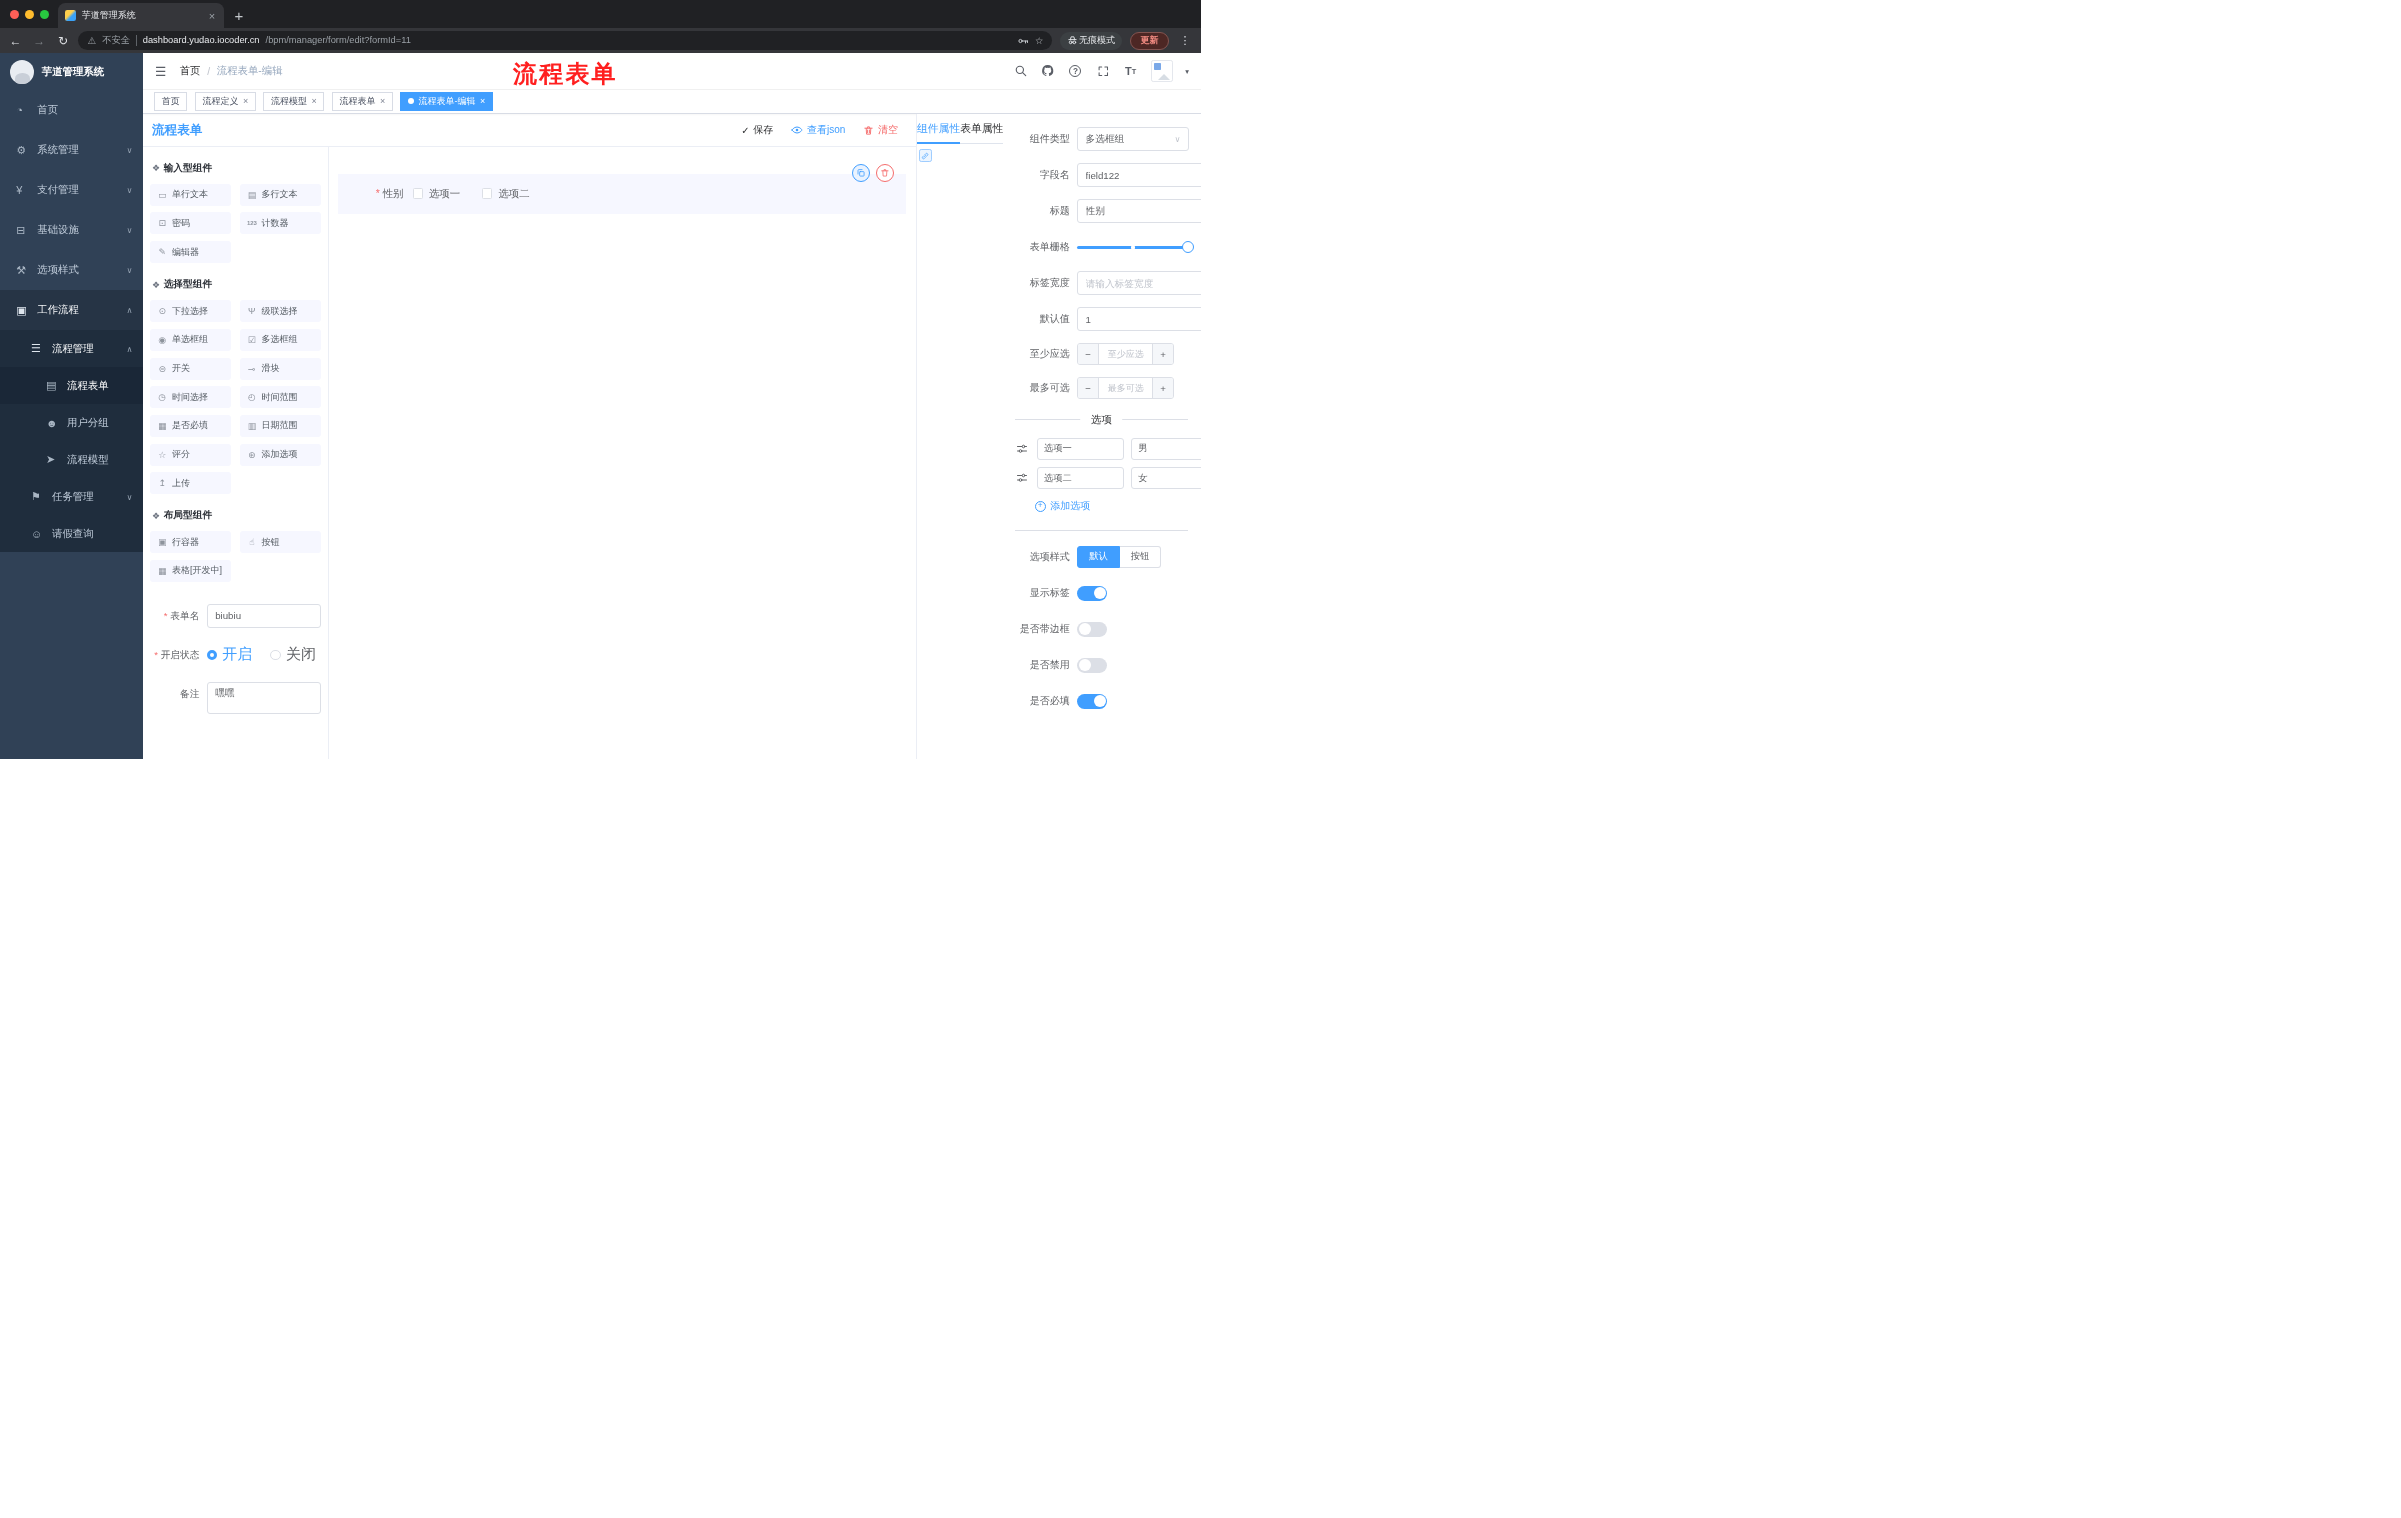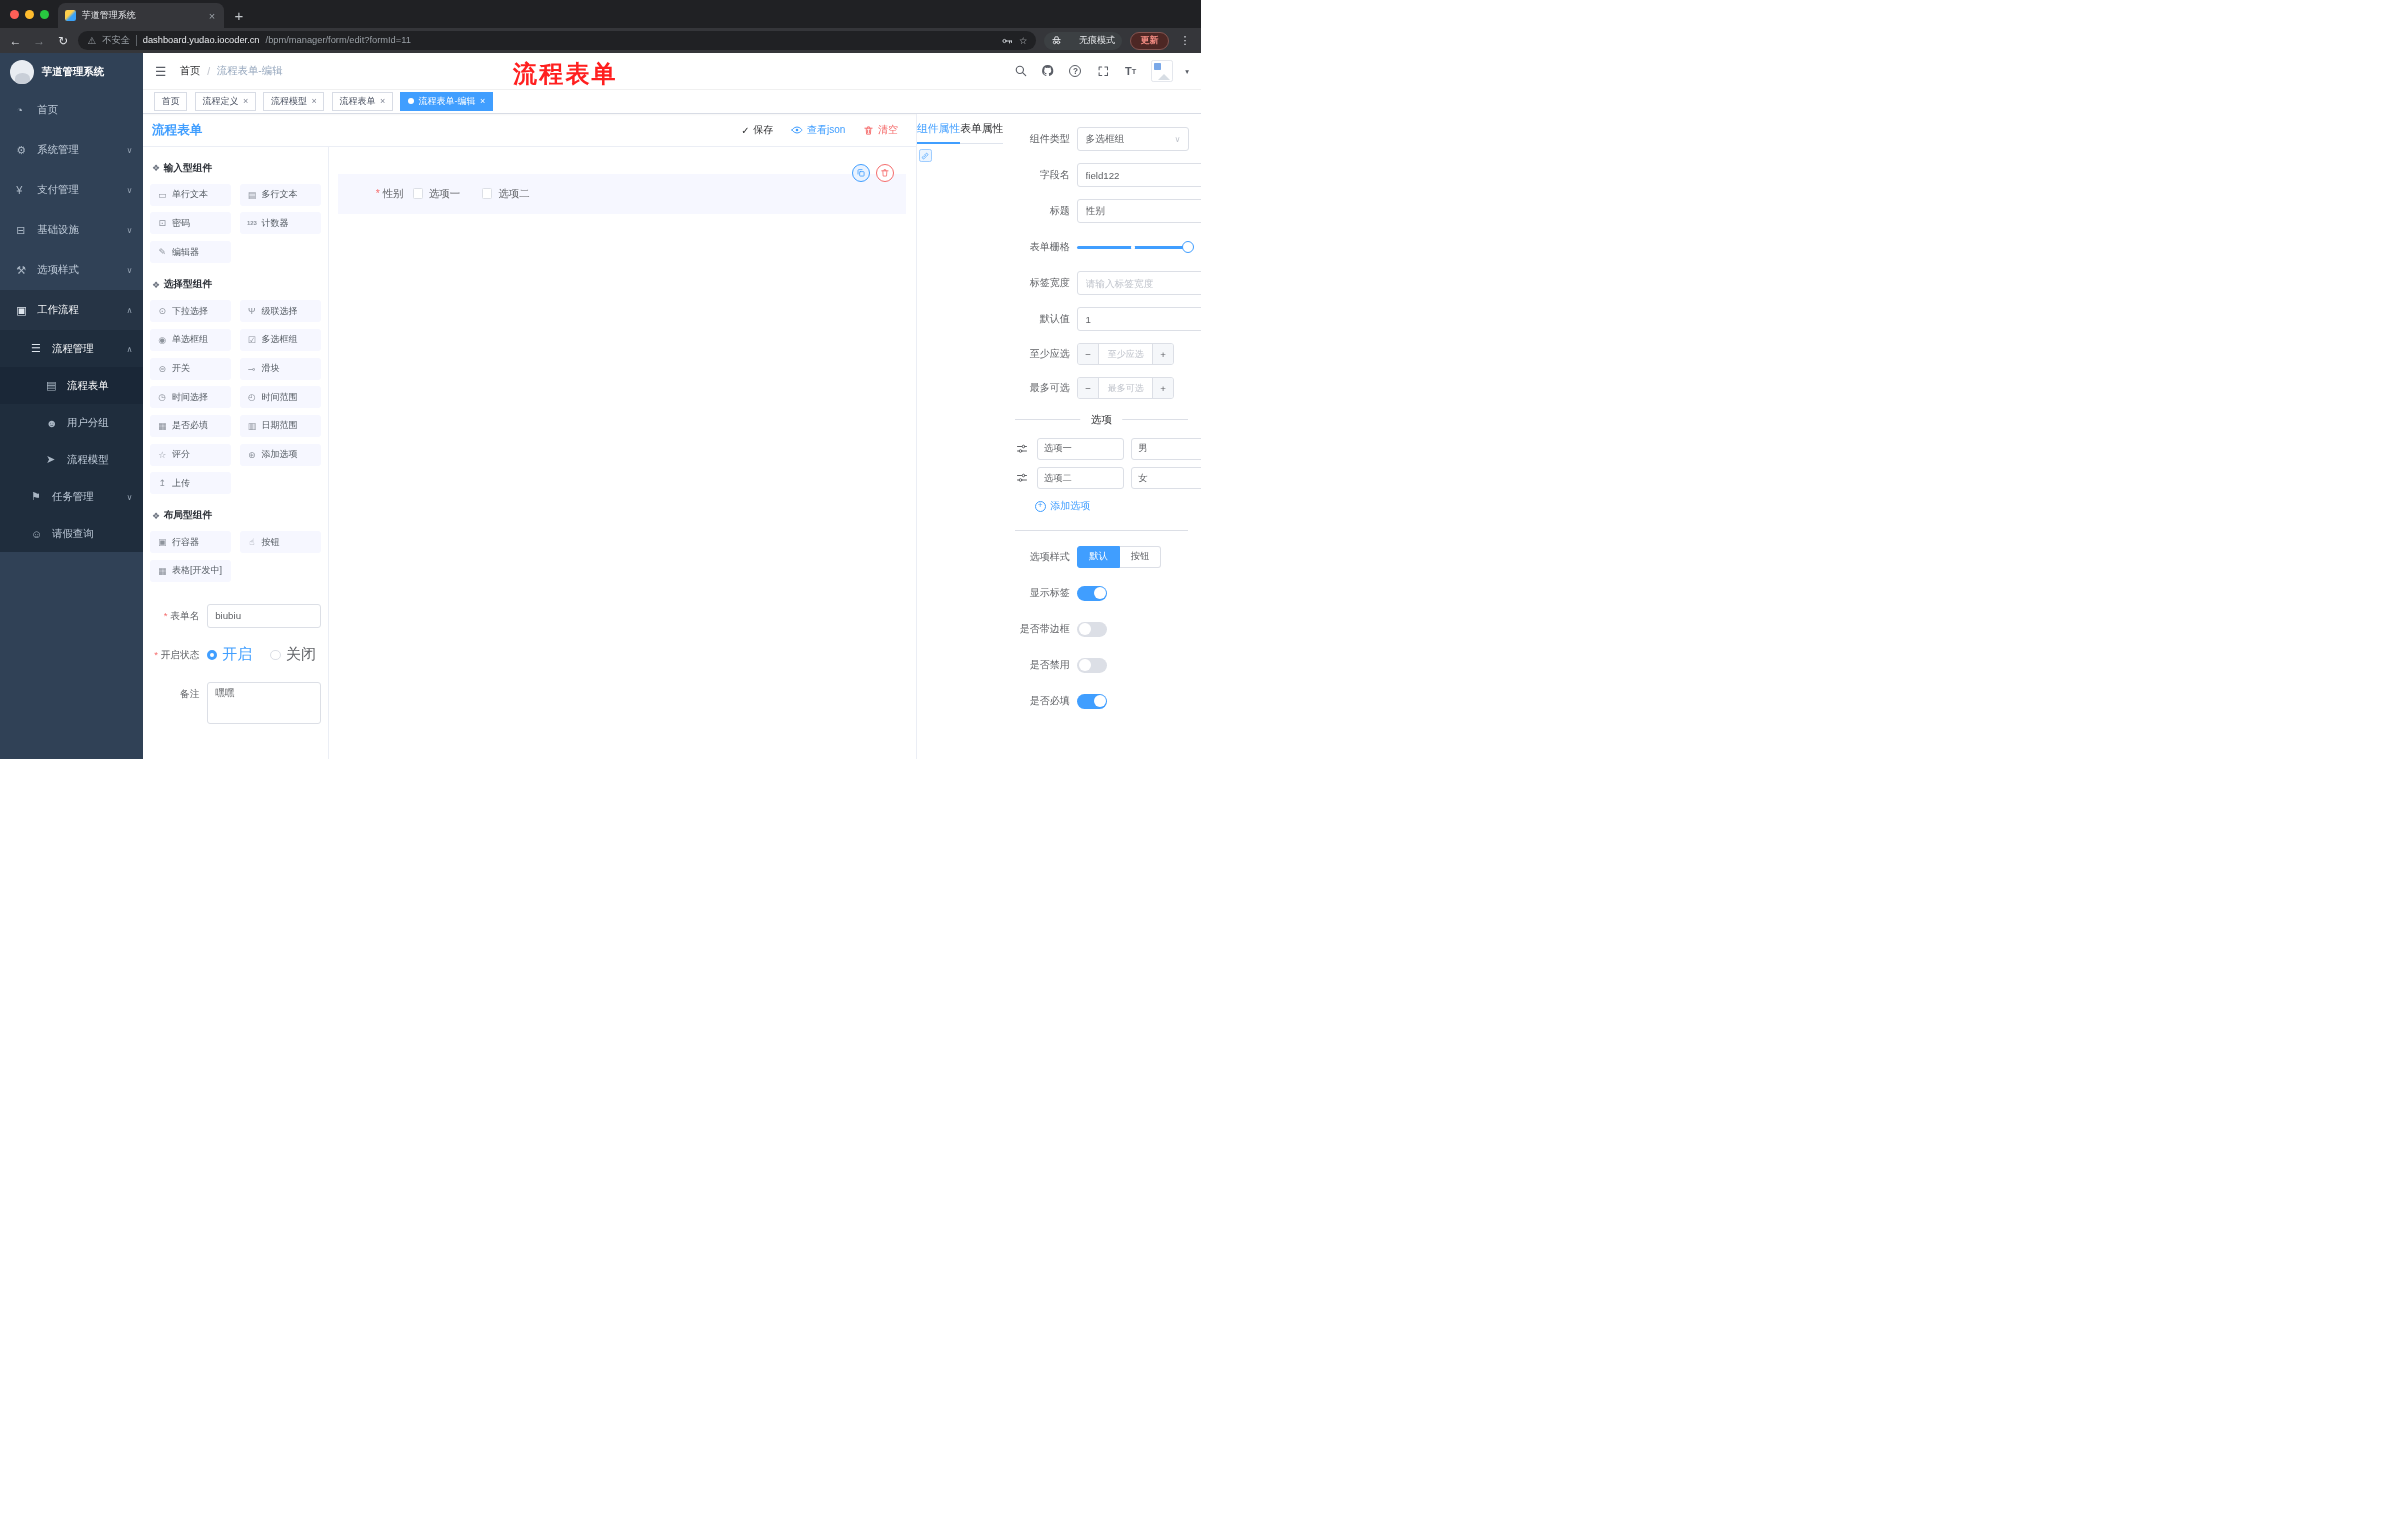--- a/index.html
+++ b/index.html
@@ -20,21 +20,21 @@
 .nav-ic{color:#dfe1e5;font-size:12px;width:16.3px;text-align:center;cursor:pointer}
 .nav-ic.dim{color:#7d8185}
 .addressbar{flex:1;height:19.3px;background:#202124;border-radius:9.7px;display:flex;align-items:center;padding:0 9px;gap:6px;color:#e8eaed;font-size:9.3px;cursor:text}
 .warn{color:#9aa0a6;font-size:9.7px}
 .sec-label{color:#9aa0a6}
 .divider-v{width:0.7px;height:10.4px;background:#5f6368}
 .url-host{color:#e8eaed}
 .url-path{color:#9aa0a6}
 .addr-spacer{flex:1}
 .addr-ic{color:#c3c7cb;cursor:pointer;display:flex;align-items:center}
-.incog{height:18px;background:#3c4043;border-radius:9px;display:flex;align-items:center;gap:17px;padding:0 7.4px;color:#e8eaed;font-size:9px}
+.incog{height:18px;background:#3c4043;border-radius:9px;display:flex;align-items:center;gap:1px;padding:0 7.4px;color:#e8eaed;font-size:9px}
 .update{height:18px;background:#4d2724;border:0.7px solid #835450;color:#f28b82;border-radius:9px;display:flex;align-items:center;padding:0 9.7px;font-size:9px;font-weight:bold;cursor:pointer}
 .kebab{color:#dfe1e5;font-size:11px;padding:0 3px;cursor:pointer}
 
 
 .app{display:flex;height:706px}
 .sidebar{width:143px;background:#304156;color:#bfcbd9;flex-shrink:0;display:flex;flex-direction:column}
 .logo{height:37px;display:flex;align-items:center;gap:7.4px;padding-left:10.4px}
 .logo-img{width:24px;height:24px;border-radius:50%;background:#e9edf2;position:relative;overflow:hidden;flex-shrink:0}
 .logo-img::after{content:"";position:absolute;left:20%;right:20%;top:55%;bottom:0;background:#c9cfd8;border-radius:50% 50% 0 0}
 .logo-title{color:#fff;font-size:10.4px;font-weight:bold;white-space:nowrap}
@@ -96,21 +96,21 @@
 .chips{display:grid;grid-template-columns:1fr 1fr;gap:6.7px 9px}
 .chip{height:22px;background:#f6f7ff;border-radius:3px;display:flex;align-items:center;gap:4.5px;padding:0 6.7px;font-size:9px;color:#555c63;cursor:move;white-space:nowrap;overflow:hidden}
 .chip .cic{color:#8d939c;font-size:9px;width:10.4px;text-align:center;flex-shrink:0}
 .chip .cnum{font-size:6px;font-weight:bold;letter-spacing:0}
 .meta{margin-top:22px}
 .meta-row{display:flex;margin-bottom:15px;align-items:center}
 .meta-row.top{align-items:flex-start}
 .mlabel{width:49px;text-align:right;font-size:9.7px;color:#606266;flex-shrink:0;margin-right:7.4px;line-height:24px;white-space:nowrap}
 .req::before{content:"* ";color:#f56c6c}
 .minput{flex:1;height:24px;border:0.7px solid #dcdfe6;border-radius:3px;padding:0 7.4px;font-size:9.7px;color:#606266;font-family:inherit;background:#fff;outline:none;min-width:0}
-.mtextarea{flex:1;height:42px;border:0.7px solid #dcdfe6;border-radius:3px;padding:4.5px 7.4px;font-size:9.7px;color:#606266;resize:none;font-family:Liberation Serif, serif;outline:none;min-width:0}
+.mtextarea{flex:1;height:32px;border:0.7px solid #dcdfe6;border-radius:3px;padding:4.5px 7.4px;font-size:9.7px;color:#606266;resize:none;font-family:Liberation Serif, serif;outline:none;min-width:0}
 .radios{display:flex;gap:18px;align-items:center;height:24px}
 .radio{display:flex;align-items:center;gap:5.2px;font-size:15px;color:#606266;cursor:pointer}
 .rdot{width:10.4px;height:10.4px;border-radius:50%;border:0.7px solid #dcdfe6;background:#fff;flex-shrink:0}
 .radio.on{color:#409eff}
 .radio.on .rdot{border:3px solid #409eff}
 
 
 .canvas{flex:1;padding:10.4px 10.4px 0 9px;background:#fff;min-width:0}
 .cfield{display:flex;align-items:center;padding:3px 1.5px;min-height:33px}
 .clabel{width:73px;flex-shrink:0;text-align:right;padding-right:9px;font-size:10.4px;color:#606266;white-space:nowrap}

